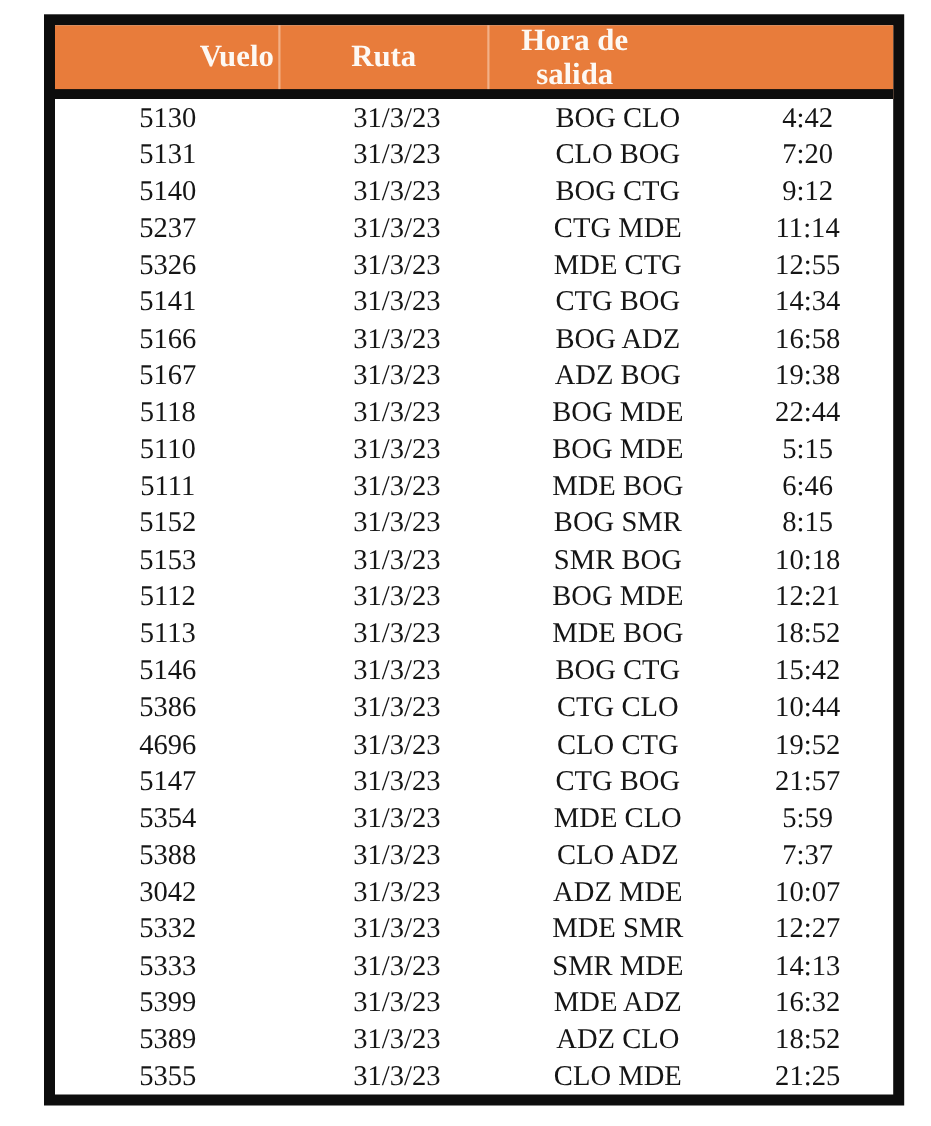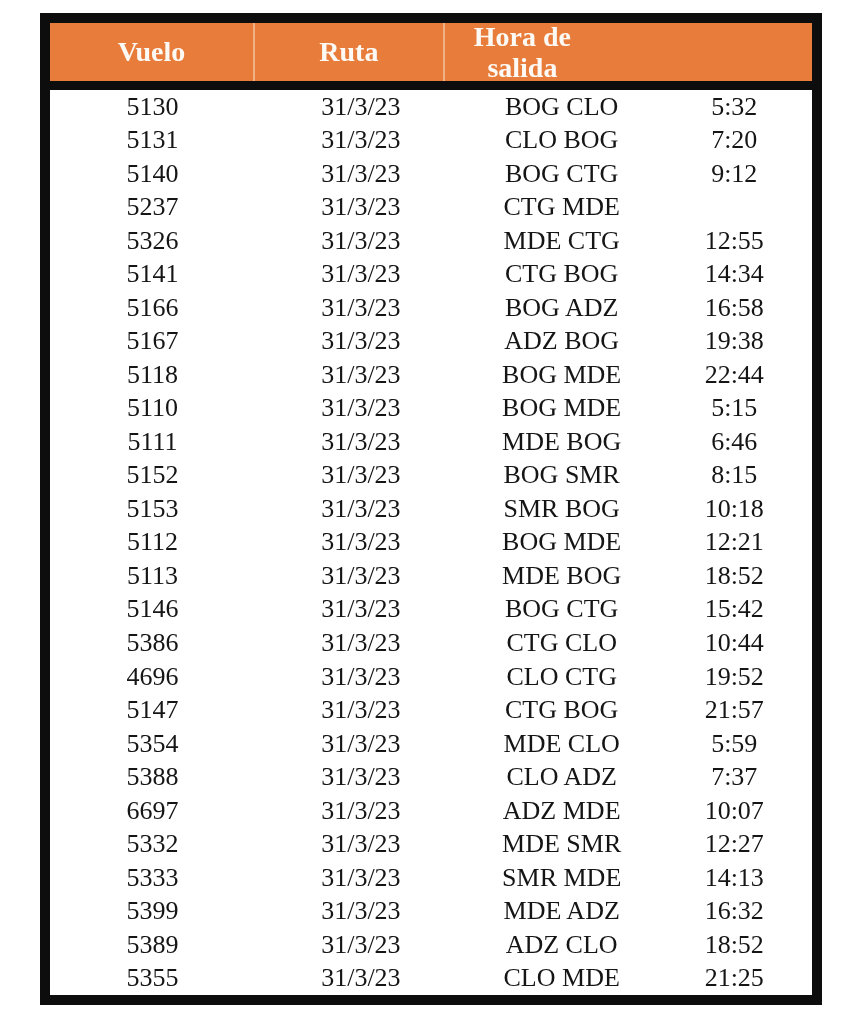--- a/index.html
+++ b/index.html
@@ -44,21 +44,21 @@
   }
   .th{
     display:flex;
     align-items:center;
     justify-content:center;
     padding:0 4px;
   }
   .th:not(:last-child){
     border-right:2px solid rgba(255,240,228,0.45);
   }
-  .col-vuelo{ width:26.9%; }
+  .col-vuelo{ width:26.9%;justify-content:flex-end; }
   .col-fecha{ width:27.8%; }
   .col-ruta { width:24.9%; }
   .col-hora { width:20.4%;justify-content:flex-end; }
   .tbody{
     flex:1 1 auto;
     display:flex;
     flex-direction:column;
     color:var(--body-text);
     font-size:26px;
     text-align:center;
@@ -93,41 +93,42 @@
       <div class="th col-hora">
         <span>Hora de salida</span>
       </div>
     </div>
 
     <div class="tbody" id="tbody">
       <div class="tr">
         <div class="td col-vuelo">5130</div>
         <div class="td col-fecha">31/3/23</div>
         <div class="td col-ruta">BOG CLO</div>
-        <div class="td col-hora">5:32</div>
+        <div class="td col-hora">4:42</div>
       </div>
 
       <div class="tr">
         <div class="td col-vuelo">5131</div>
         <div class="td col-fecha">31/3/23</div>
         <div class="td col-ruta">CLO BOG</div>
         <div class="td col-hora">7:20</div>
       </div>
 
       <div class="tr">
         <div class="td col-vuelo">5140</div>
         <div class="td col-fecha">31/3/23</div>
         <div class="td col-ruta">BOG CTG</div>
         <div class="td col-hora">9:12</div>
       </div>
 
       <div class="tr">
         <div class="td col-vuelo">5237</div>
         <div class="td col-fecha">31/3/23</div>
         <div class="td col-ruta">CTG MDE</div>
+        <div class="td col-hora">11:14</div>
       </div>
 
       <div class="tr">
         <div class="td col-vuelo">5326</div>
         <div class="td col-fecha">31/3/23</div>
         <div class="td col-ruta">MDE CTG</div>
         <div class="td col-hora">12:55</div>
       </div>
 
       <div class="tr">
@@ -236,21 +237,21 @@
       </div>
 
       <div class="tr">
         <div class="td col-vuelo">5388</div>
         <div class="td col-fecha">31/3/23</div>
         <div class="td col-ruta">CLO ADZ</div>
         <div class="td col-hora">7:37</div>
       </div>
 
       <div class="tr">
-        <div class="td col-vuelo">6697</div>
+        <div class="td col-vuelo">3042</div>
         <div class="td col-fecha">31/3/23</div>
         <div class="td col-ruta">ADZ MDE</div>
         <div class="td col-hora">10:07</div>
       </div>
 
       <div class="tr">
         <div class="td col-vuelo">5332</div>
         <div class="td col-fecha">31/3/23</div>
         <div class="td col-ruta">MDE SMR</div>
         <div class="td col-hora">12:27</div>

